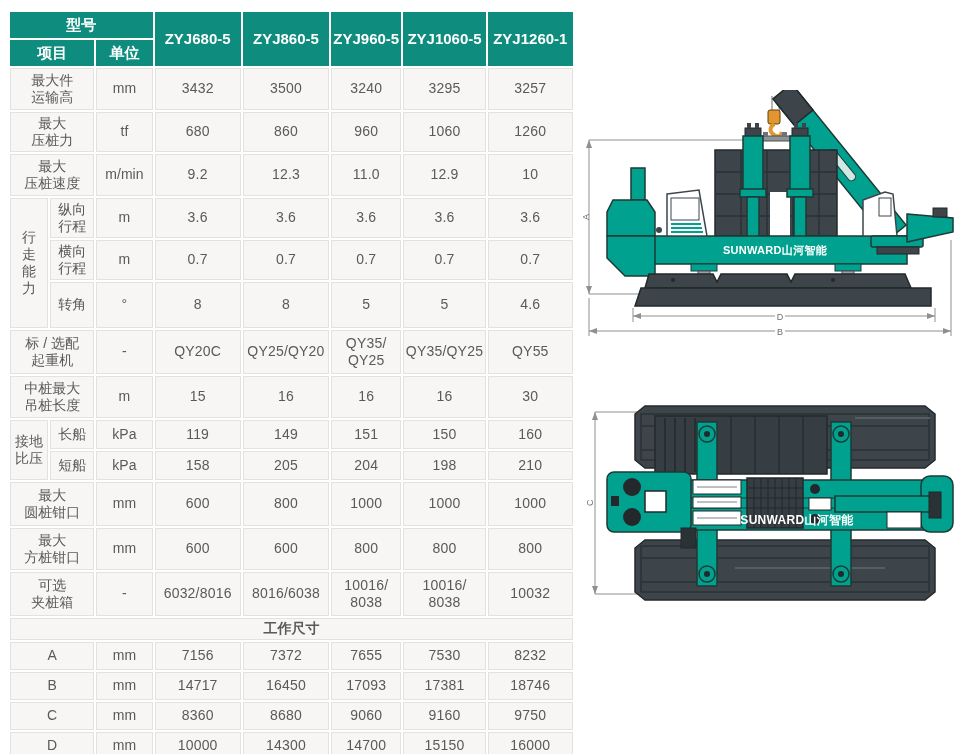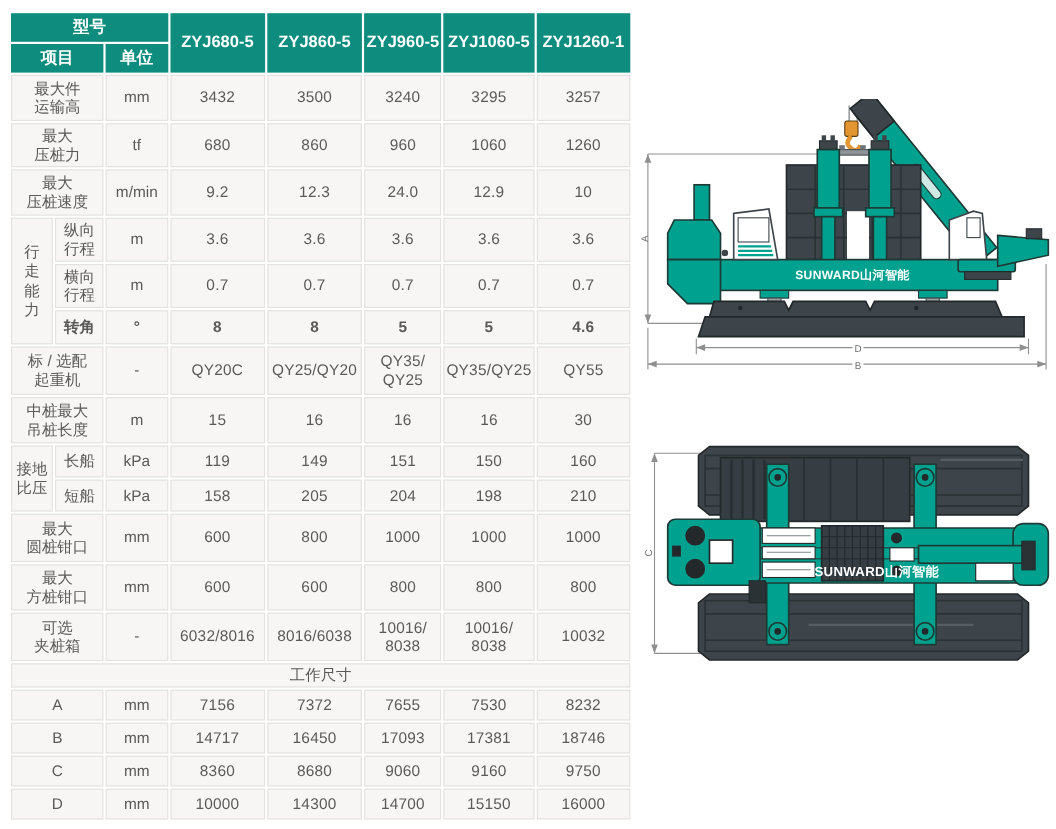--- a/index.html
+++ b/index.html
@@ -23,28 +23,28 @@
     background:#0e8c7d; color:#fff; font-weight:bold; font-size:15px;
   }
   table.spec td {
     background:#f7f6f4; color:#5b5959; font-size:14px;
     border:1px solid #e3e2e0;
   }
   td.lab { font-size:14px; }
   td.grp { font-size:14px; }
   td.val { font-size:14px; letter-spacing:.2px; }
   td.section-bar {
-    background:#0e8c7d; color:#fff; font-weight:normal; font-size:15px;
+    background:#0e8c7d; color:#fff; font-weight:bold; font-size:15px;
     border:none;
     margin-top:40px;
   }
   tr.r26 th { height:26px; }
   tr.r42 td { height:42px; }
   tr.r40 td { height:40px; }
-  tr.r31 td { height:31px;font-weight:bold; }
+  tr.r31 td { height:46px; }
   tr.r44 td { height:44px; }
   tr.r29 td { height:29px; }
   tr.r22 td { height:22px; }
   tr.r28 td { height:28px; }
 
   
   .drawing { position:absolute; }
   #side-view { left:583px; top:90px; }
   #top-view  { left:585px; top:388px; }
   svg text.brand { font-family:"Liberation Sans",sans-serif; font-weight:bold; fill:#ffffff; }
@@ -100,21 +100,21 @@
         <td class="val">960</td>
         <td class="val">1060</td>
         <td class="val">1260</td>
       </tr>
       <tr class="r42">
         <td colspan="2" class="lab">最大
 压桩速度</td>
         <td>m/min</td>
         <td class="val">9.2</td>
         <td class="val">12.3</td>
-        <td class="val">24.0</td>
+        <td class="val">11.0</td>
         <td class="val">12.9</td>
         <td class="val">10</td>
       </tr>
       <tr class="r40">
         <td rowspan="3" class="grp">行
 走
 能
 力</td>
         <td class="lab">纵向
 行程</td>

